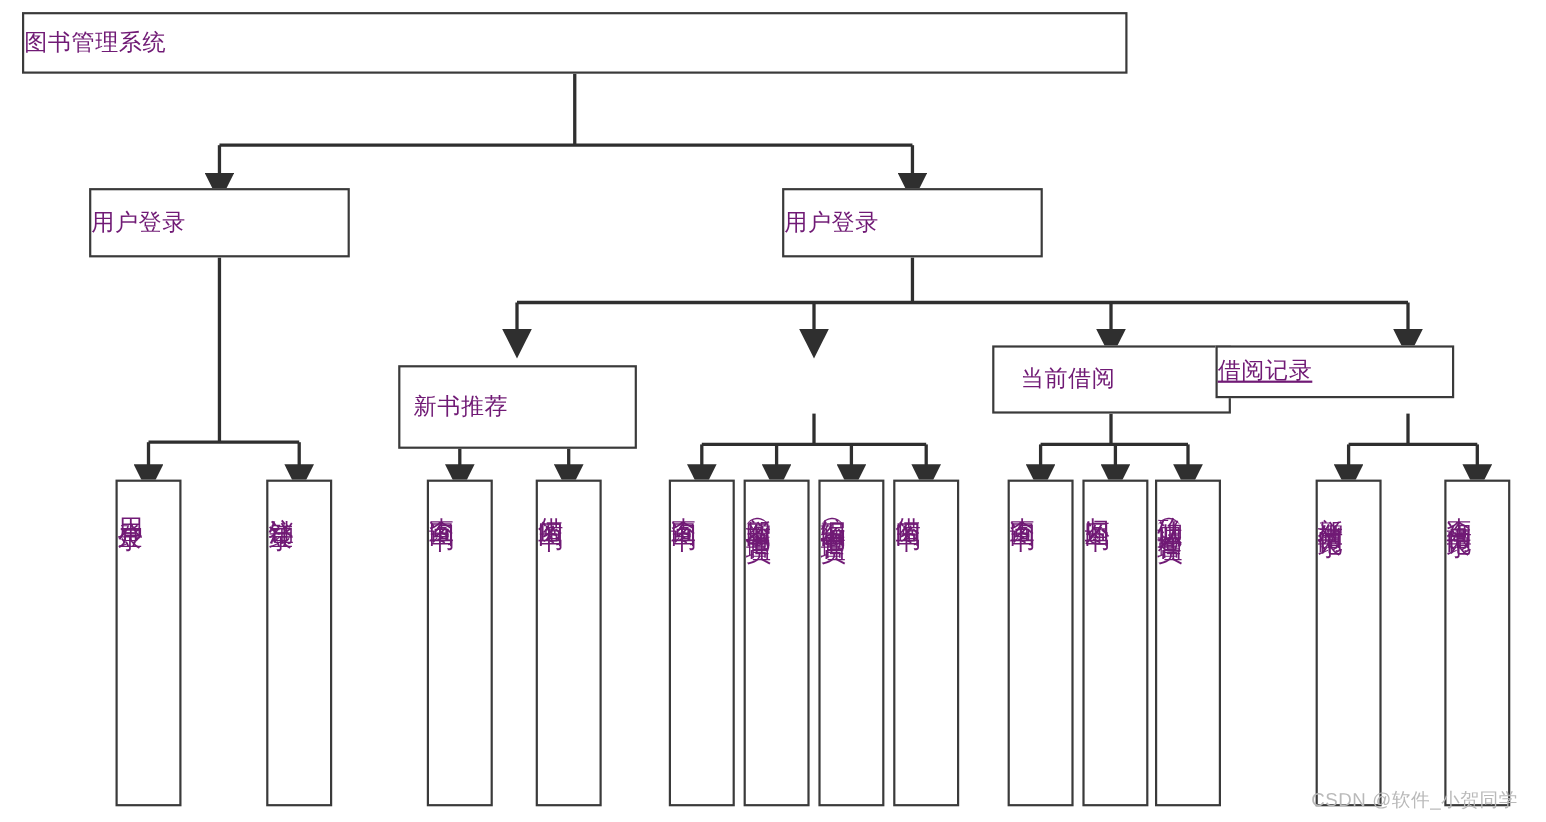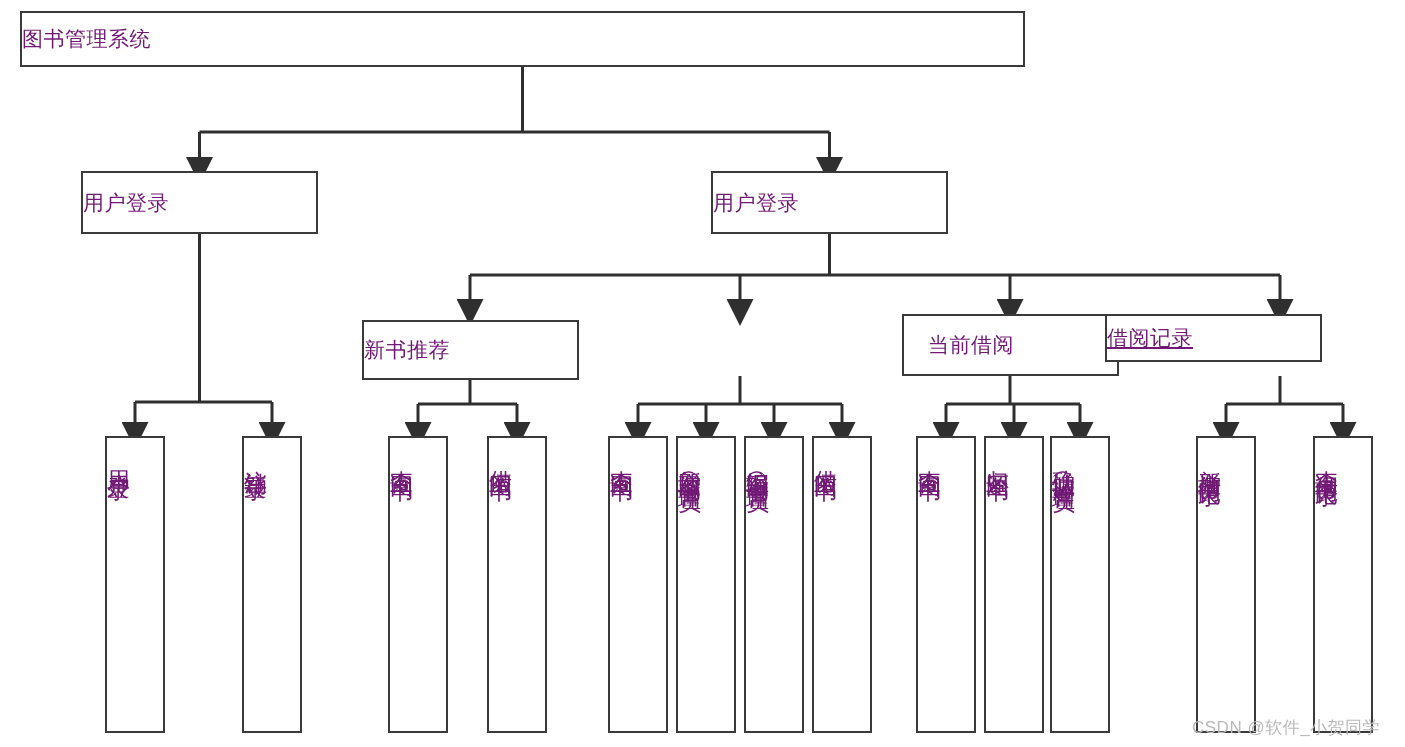--- a/index.html
+++ b/index.html
@@ -124,21 +124,21 @@
     <span class="node-label">图书管理系统</span>
   </div>
 
   <div class="node h-node" style="left:81px; top:171px; width:237px; height:63px;">
     <span class="node-label">用户登录</span>
   </div>
   <div class="node h-node" style="left:711px; top:171px; width:237px; height:63px;">
     <span class="node-label">用户登录</span>
   </div>
 
-  <div class="node h-node" style="left:362px; top:320px; width:217px; height:60px;">
+  <div class="node h-node" style="left:362px; top:332px; width:217px; height:76px;padding-left:12px;">
     <span class="node-label">新书推荐</span>
   </div>
   <div class="node h-node" style="left:902px; top:314px; width:217px; height:62px;padding-left:24px;">
     <span class="node-label">当前借阅</span>
   </div>
   <div class="node h-node" style="left:1105px; top:314px; width:217px; height:48px;text-decoration:underline;">
     <span class="node-label">借阅记录</span>
   </div>
 
   <div class="node v-node" style="left:105px; top:436px; width:60px; height:297px;">

